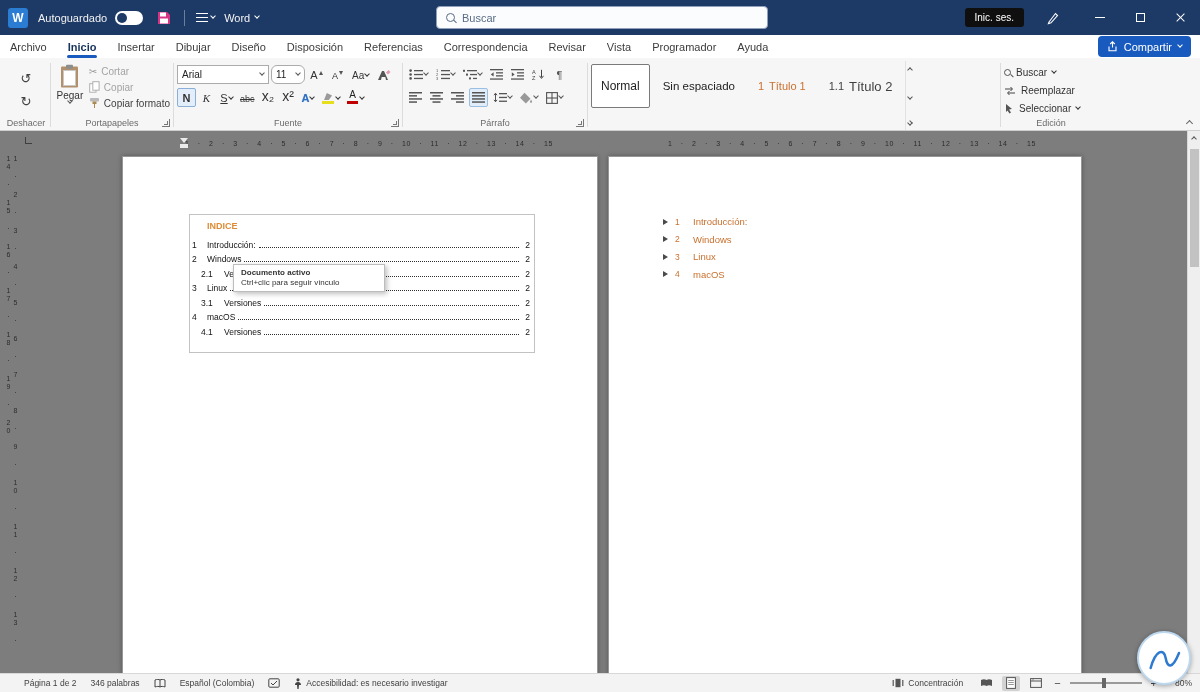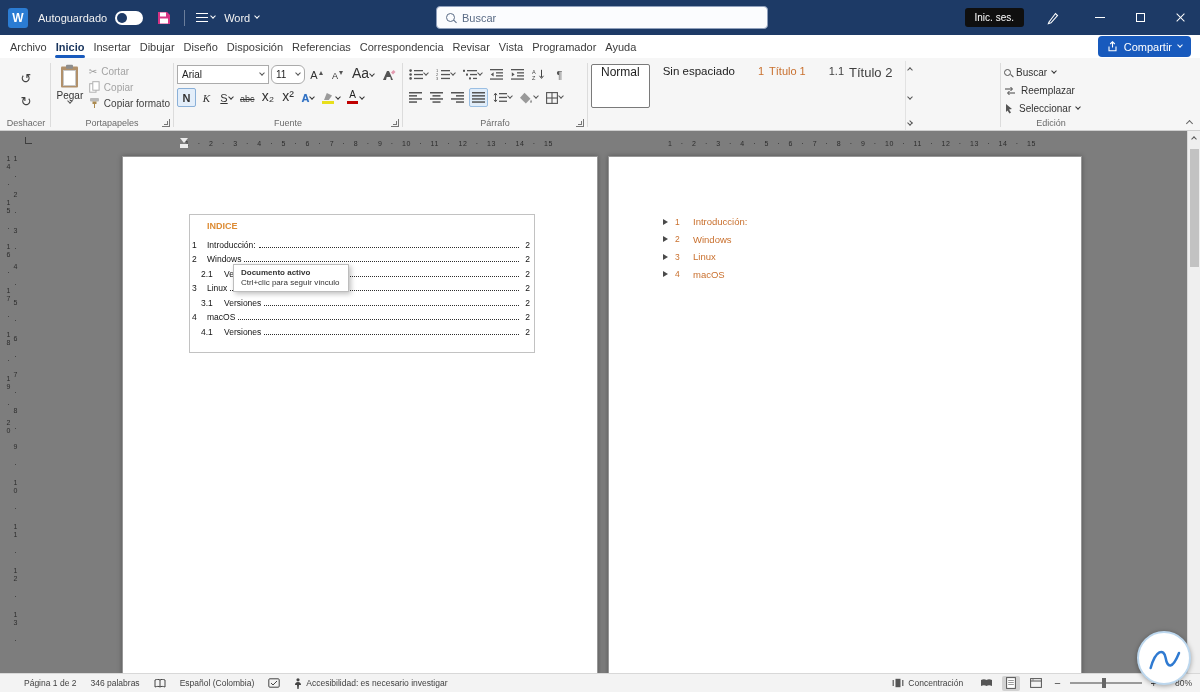--- a/index.html
+++ b/index.html
@@ -28,21 +28,21 @@
   .tb-right { margin-left:auto; display:flex; align-items:center; height:100%; }
   .signin { background:#0f0f0f; color:#fff; font-size:10px; border:none; padding:4px 10px; border-radius:3px; margin-right:16px; cursor:pointer; }
   .win-btn { width:40px; height:35px; display:flex; align-items:center; justify-content:center; }
   .ic-min { width:10px; height:1.2px; background:#fff; }
   .ic-max { width:9px; height:9px; border:1.2px solid #fff; }
   .ic-close { position:relative; width:11px; height:11px; }
   .ic-close::before,.ic-close::after { content:''; position:absolute; left:5px; top:0; width:1.2px; height:11px; background:#fff; }
   .ic-close::before { transform:rotate(45deg); } .ic-close::after { transform:rotate(-45deg); }
 
   
-  .menubar { position:absolute; top:35px; left:0; right:0; height:23px; background:#fff; display:flex; align-items:center; gap:9px; padding-left:10px; font-size:11px; color:#3c3c3c; }
+  .menubar { position:absolute; top:35px; left:0; right:0; height:23px; background:#fff; display:flex; align-items:center; gap:21px; padding-left:10px; font-size:11px; color:#3c3c3c; }
   .tab { cursor:pointer; position:relative; white-space:nowrap; }
   .tab.active { color:#17335c; font-weight:bold; }
   .tab.active::after { content:''; position:absolute; left:-1px; right:-1px; bottom:-5px; height:3px; background:var(--accent,#185abd); border-radius:2px; }
   .share-btn { position:absolute; right:9px; top:36px; height:21px; background:var(--accent,#185abd); color:#fff; border:none; border-radius:4px; display:flex; align-items:center; gap:6px; font-size:11px; padding:0 9px; cursor:pointer; }
 
   
   .ribbon { position:absolute; top:58px; left:0; right:0; height:73px; background:#f6f6f6; border-bottom:1px solid #cfcfcf; display:flex; align-items:stretch; padding:2px 4px 0 2px; }
   .rgroup { display:flex; flex-direction:column; padding:1px 3px 0; position:relative; }
   .rg-body { flex:1; display:flex; }
   .rg-label { height:15px; display:flex; align-items:center; justify-content:center; font-size:9px; color:#6a6a6a; position:relative; }
@@ -85,21 +85,21 @@
   .fc-a { font-size:10px; color:#222; line-height:1; }
   .fc-bar { width:11px; height:3px; background:var(--font-red,#c00000); margin-top:1px; }
 
   .par-row1 { display:flex; align-items:center; gap:2px; margin-top:4px; }
   .par-row2 { display:flex; align-items:center; gap:2px; margin-top:4px; }
   .pbtn { height:19px; min-width:19px; padding:0 2px; display:flex; align-items:center; justify-content:center; gap:1px; border:1px solid transparent; border-radius:2px; cursor:pointer; color:#555; }
   .pbtn.sel { background:#e1edf9; border:1px solid #9bbfe3; }
   .pilcrow { font-size:11px; color:#555; }
 
   .styles-row { display:flex; gap:3px; padding-top:3px; }
-  .style-card { height:44px; padding:0 9px; display:flex; justify-content:center; gap:5px; border:1px solid transparent; border-radius:2px; cursor:pointer; white-space:nowrap; }
+  .style-card { height:44px; padding:0 9px; display:flex; align-items:center; justify-content:center; gap:5px; border:1px solid transparent; border-radius:2px; cursor:pointer; white-space:nowrap; }
   .style-card.selected { background:#fff; border:1px solid #7a7a7a; }
   .sc-label { font-size:12px; color:#222; }
   .sc-prefix { font-size:10px; color:#222; }
   .st-t1 .sc-label,.st-t1 .sc-prefix { color:var(--heading-orange,#c9702e); font-size:11px; }
   .st-t1 .sc-prefix { font-size:11px; }
   .st-t2 .sc-label { font-size:13px; color:#3f3f3f; } .st-t2 .sc-prefix { font-size:11px; color:#3f3f3f; }
   .st-t3 .sc-label,.st-t3 .sc-prefix { color:var(--heading-blue,#2e74b5); font-size:11.5px; }
   .st-t3 .sc-prefix { font-size:10px; }
   .styles-scroll { display:flex; flex-direction:column; justify-content:space-between; padding:5px 2px; margin-left:3px; border-left:1px solid #e2e2e2; color:#555; }
 
@@ -128,21 +128,21 @@
 
   .toc-box { position:absolute; left:66px; top:57px; width:346px; height:139px; border:1px solid #c2c2c2; font-size:8.5px; color:#141414; padding-top:4px; }
   .toc-title { margin:2px 0 4px 17px; color:var(--title-orange,#dd8c35); font-size:9px; font-weight:bold; }
   .toc-row { display:flex; align-items:flex-end; height:14.5px; padding-right:4px; cursor:pointer; }
   .toc-num { flex:0 0 auto; }
   .lv1 .toc-num { margin-left:2px; width:15px; }
   .lv2 .toc-num { margin-left:11px; width:23px; }
   .toc-label { padding-right:1px; white-space:nowrap; }
   .toc-dots { flex:1; border-bottom:1.2px dotted #2e2e2e; margin:0 2px 2px 2px; }
   .toc-page { width:9px; text-align:right; }
-  .tooltip { position:absolute; left:110px; top:107px; width:116px; background:#fff; border:1px solid #bdbdbd; box-shadow:2px 2px 5px rgba(0,0,0,.25); padding:3px 7px 4px; z-index:5; font-size:8px; color:#333; }
+  .tooltip { position:absolute; left:110px; top:107px; width:152px; background:#fff; border:1px solid #bdbdbd; box-shadow:2px 2px 5px rgba(0,0,0,.25); padding:3px 7px 4px; z-index:5; font-size:8px; color:#333; }
   .tt-title { font-weight:bold; margin-bottom:1px; }
 
   .headings { position:absolute; left:54px; top:56px; }
   .h-row { display:flex; align-items:center; height:17.5px; cursor:pointer; }
   .h-tri { width:0; height:0; border-left:5px solid #4a4a4a; border-top:3.5px solid transparent; border-bottom:3.5px solid transparent; margin-right:7px; }
   .h-num { color:var(--heading-orange,#c9702e); font-size:8.5px; width:18px; }
   .h-label { color:var(--heading-orange,#c9702e); font-size:9.5px; }
 
   .scrollbar { position:absolute; right:0; top:0; bottom:0; width:13px; background:#efefef; border-left:1px solid #d9d9d9; }
   .sb-arrow { height:13px; display:flex; align-items:center; justify-content:center; color:#555; cursor:pointer; }
@@ -306,21 +306,21 @@
           </div>
           <div class="fbtn">
               <span>A</span>
               <span class="tri-up"></span>
             </div>
           <div class="fbtn">
               <span style="font-size:9px">A</span>
               <span class="tri-dn"></span>
             </div>
           <div class="fbtn">
-              <span style="font-size:14px">Aa</span>
+              <span style="font-size:10px">Aa</span>
               <span class="chev sm" style="margin-bottom:5px"></span>
             </div>
           <div class="fbtn">
             <svg width="14" height="12" viewBox="0 0 14 12">
                 <path d="M1 11L5 2h2l4 9h-2L8.3 8H4.7L4 11z" fill="#555"></path>
                 <path d="M9 3.5l2.5-2.5 2 2-2.5 2.5z" fill="#e39ab0"></path>
               </svg>
           </div>
         </div>
         <div class="font-row2">

